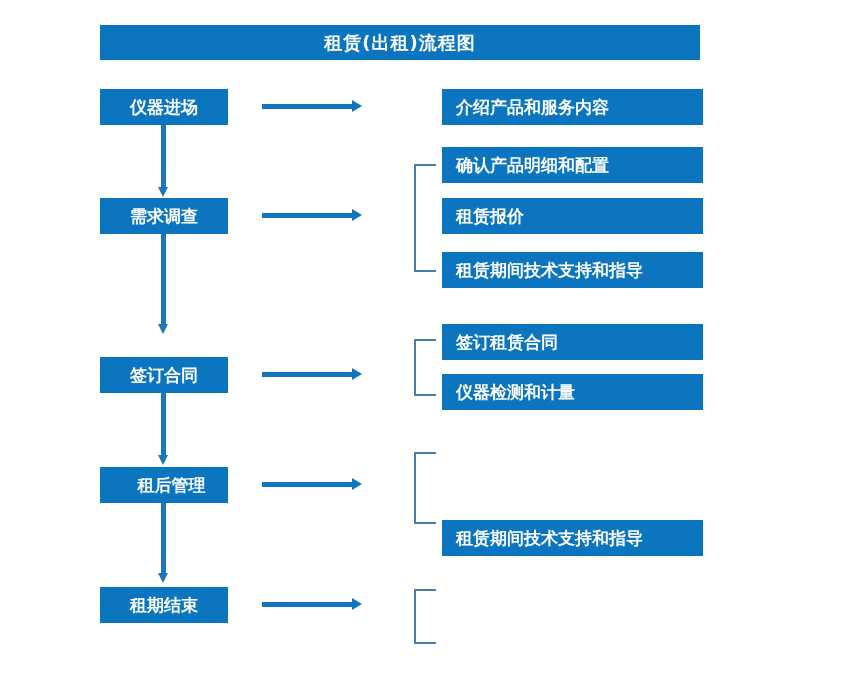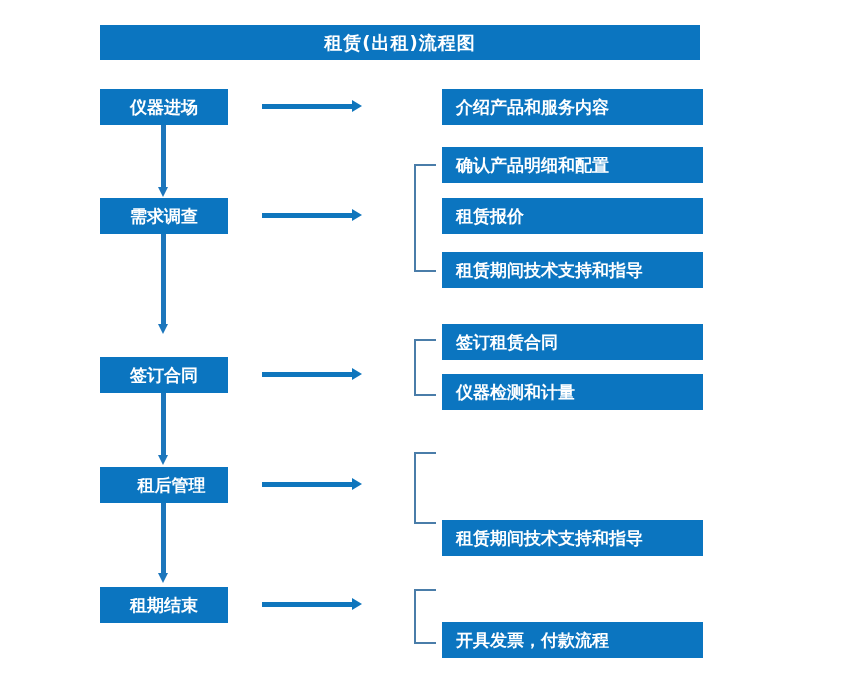--- a/index.html
+++ b/index.html
@@ -178,15 +178,14 @@
     <div class="head" style="top:70px;"></div>
   </div>
 
   <div class="node left" style="top:575px;">租期结束</div>
   <div class="h-arrow" style="top:586px;">
     <div class="shaft"></div>
     <div class="head"></div>
   </div>
 
   <div class="bracket" style="top:577px; height:55px;"></div>
-  <div class="node right" style="top:610px;">开具发票，付款流程</div>
 
 </div>
 
 </body></html>

